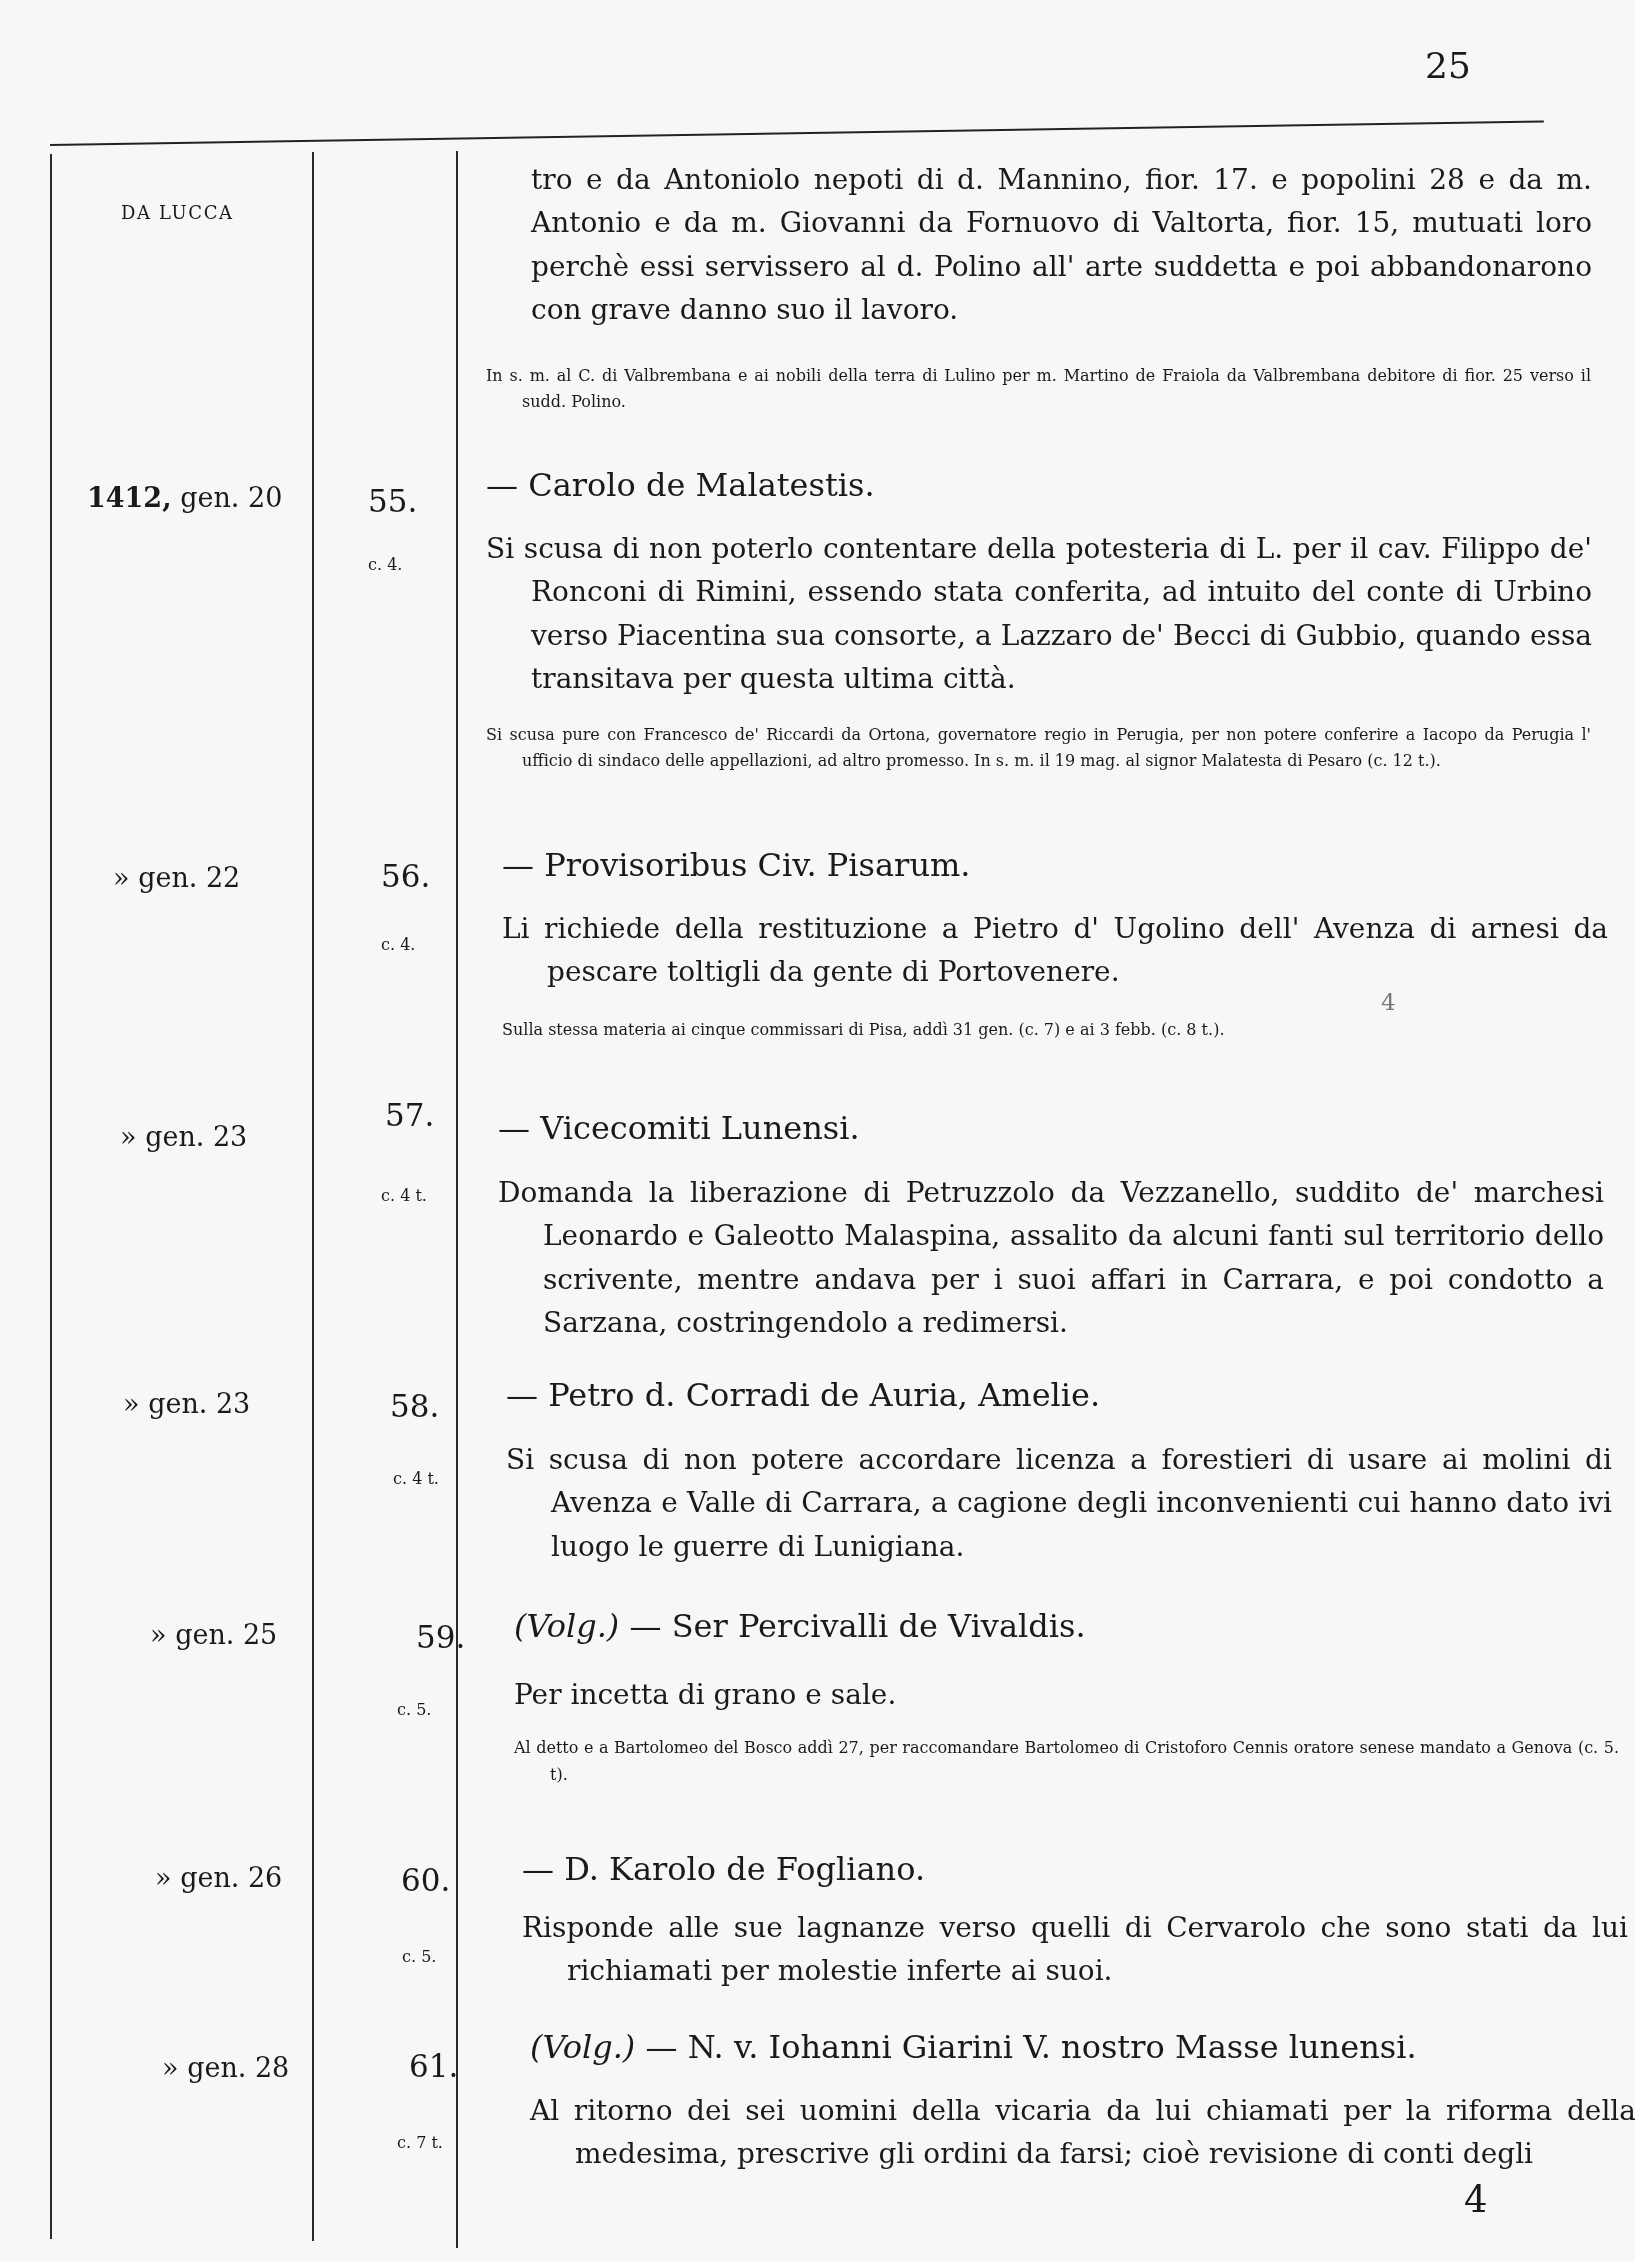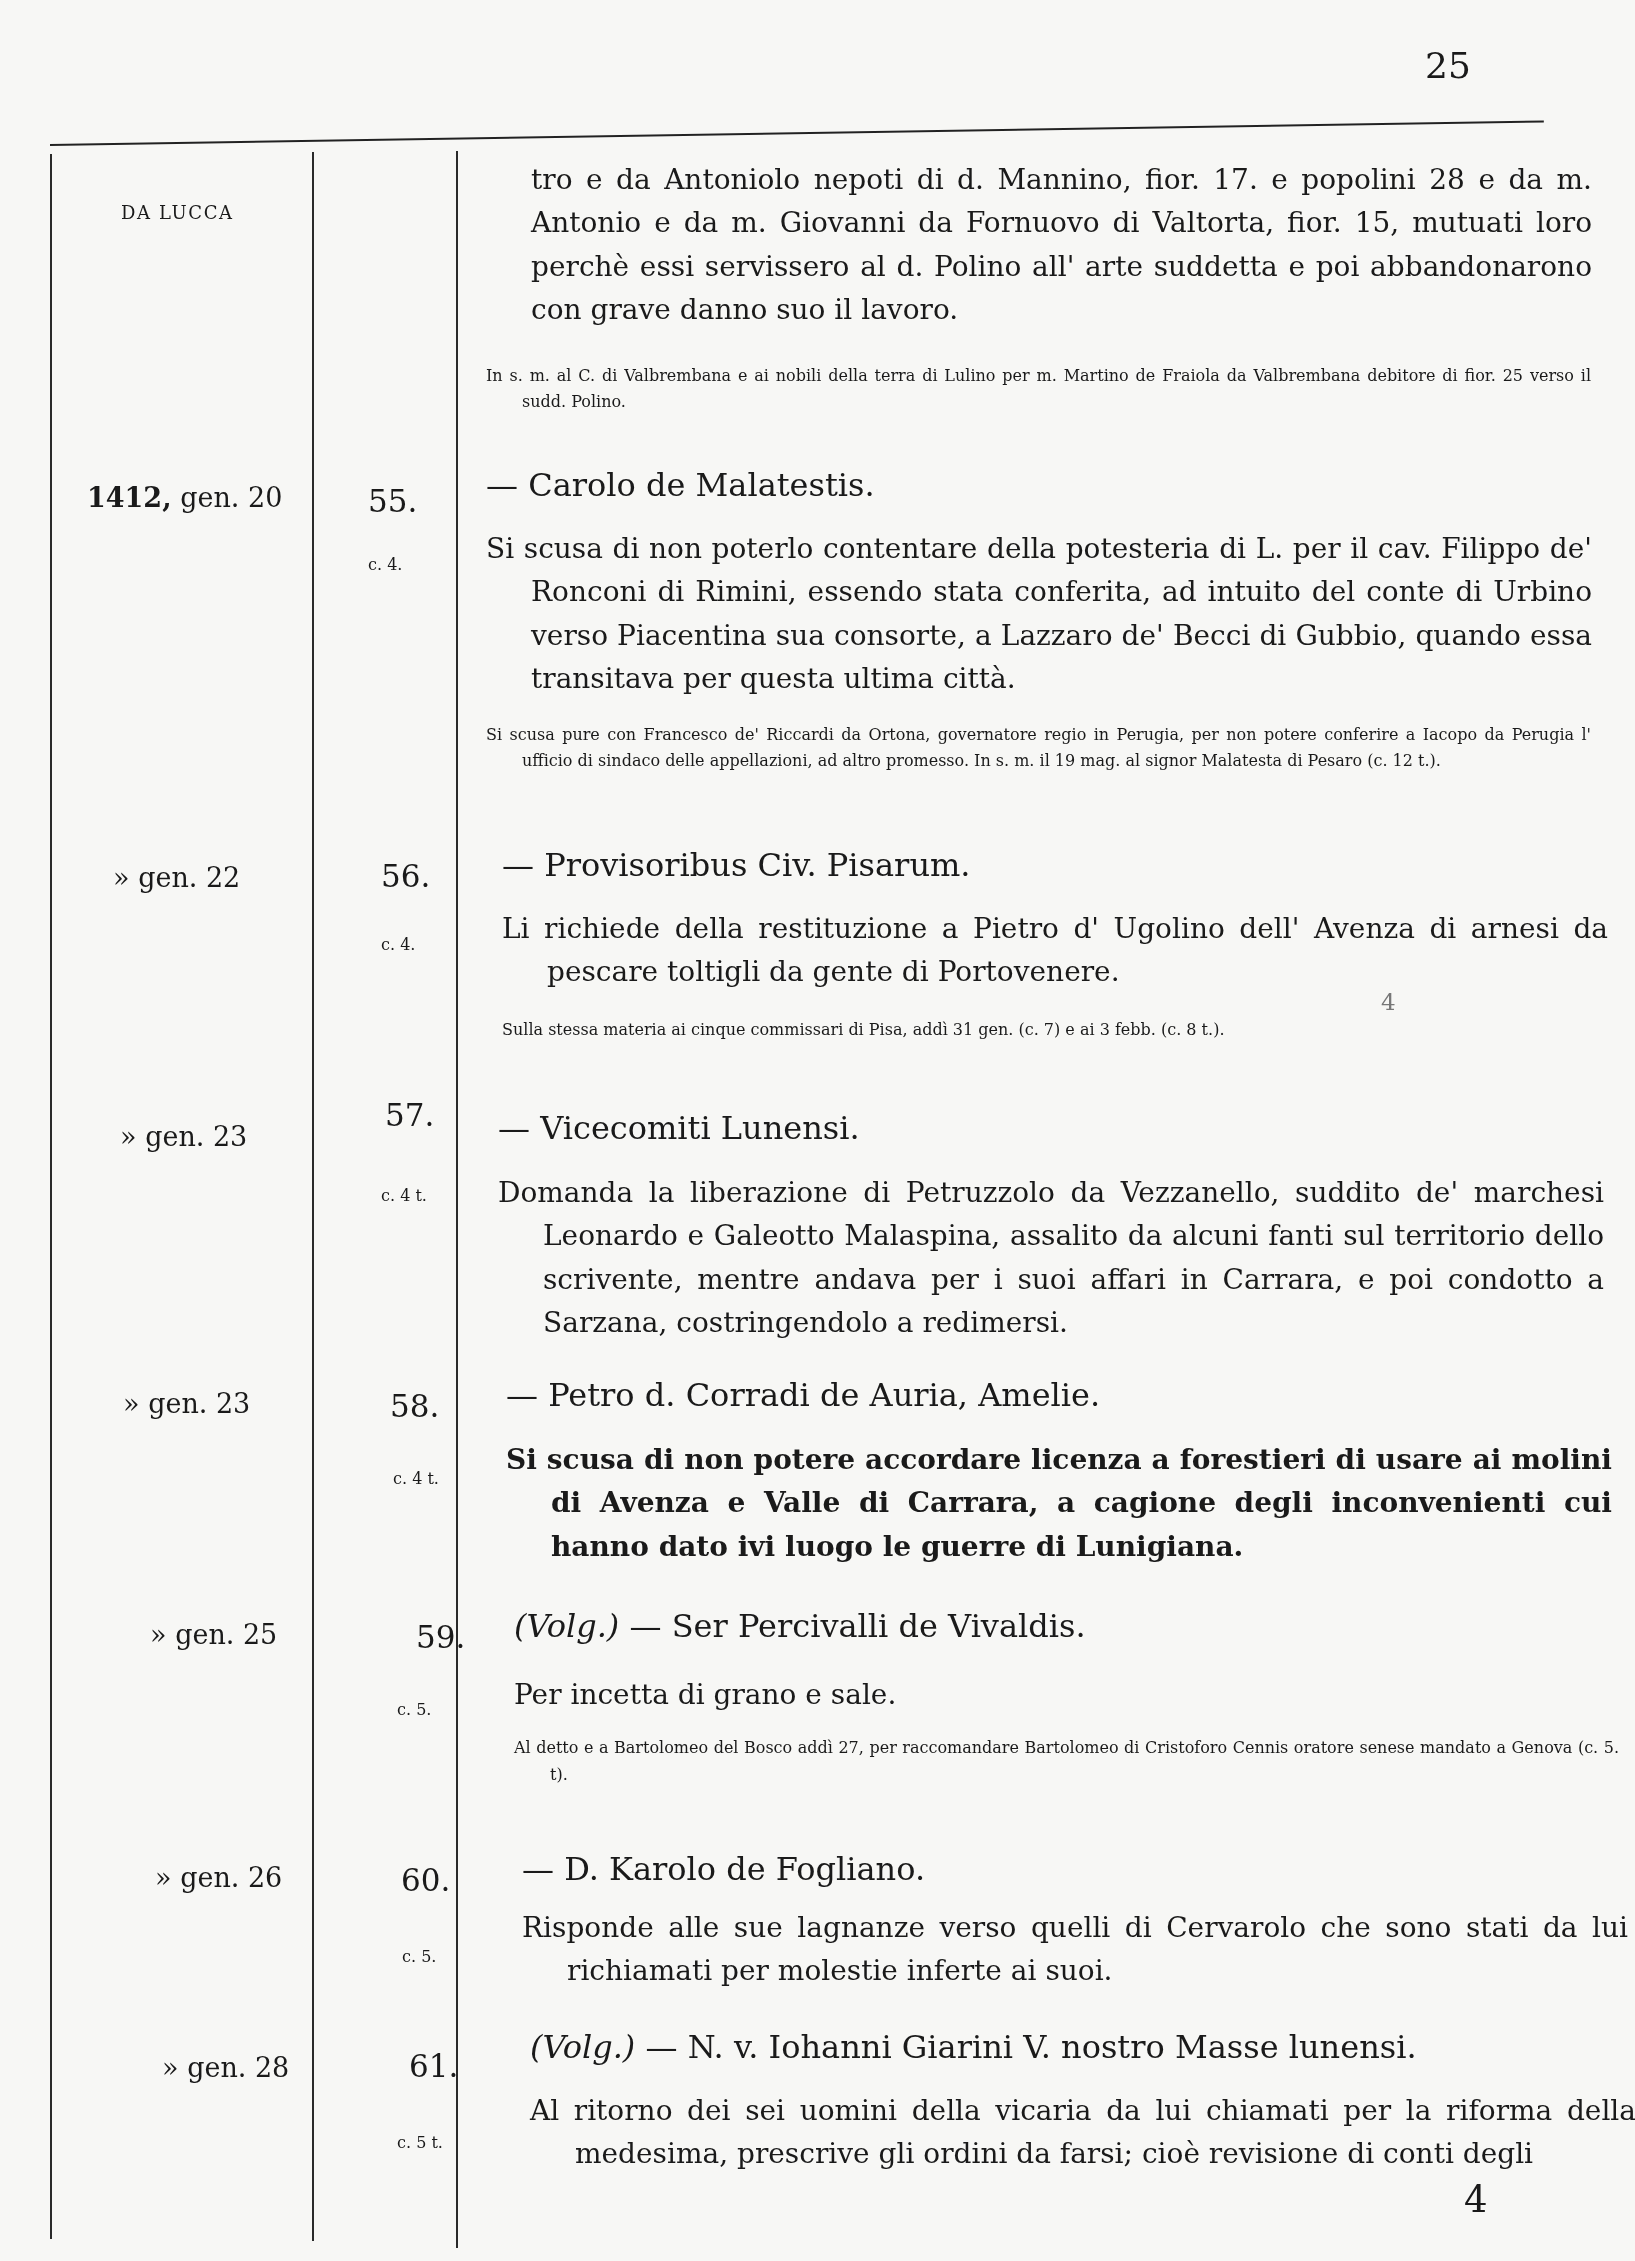--- a/index.html
+++ b/index.html
@@ -68,21 +68,21 @@
 <div class="entry-body" style="top:1109px;left:498px;">
   <div class="hdr"><i></i><span>— Vicecomiti Lunensi.</span></div>
   <div class="body-text para" style="margin-top:24px;">Domanda la liberazione di Petruzzolo da Vezzanello, suddito de' marchesi Leonardo e Galeotto Malaspina, assalito da alcuni fanti sul territorio dello scrivente, mentre andava per i suoi affari in Carrara, e poi condotto a Sarzana, costringendolo a redimersi.</div>
 </div>
 
 <div class="abs date" style="left:123px;top:1388px;"><span>»</span> <span>gen. 23</span></div>
 <div class="abs num" style="left:390px;top:1388px;">58.</div>
 <div class="abs carta" style="left:393px;top:1469px;">c. 4 t.</div>
 <div class="entry-body" style="top:1376px;left:506px;">
   <div class="hdr"><i></i><span>— Petro d. Corradi de Auria, Amelie.</span></div>
-  <div class="body-text para" style="margin-top:24px;font-weight:bold;">Si scusa di non potere accordare licenza a forestieri di usare ai molini di Avenza e Valle di Carrara, a cagione degli inconvenienti cui hanno dato ivi luogo le guerre di Lunigiana.</div>
+  <div class="body-text para" style="margin-top:24px;">Si scusa di non potere accordare licenza a forestieri di usare ai molini di Avenza e Valle di Carrara, a cagione degli inconvenienti cui hanno dato ivi luogo le guerre di Lunigiana.</div>
 </div>
 
 <div class="abs date" style="left:150px;top:1619px;"><span>»</span> <span>gen. 25</span></div>
 <div class="abs num" style="left:416px;top:1619px;">59.</div>
 <div class="abs carta" style="left:397px;top:1700px;">c. 5.</div>
 <div class="entry-body" style="top:1607px;left:514px;">
   <div class="hdr"><i>(Volg.)</i><span> — Ser Percivalli de Vivaldis.</span></div>
   <div class="body-text para" style="margin-top:27.5px;">Per incetta di grano e sale.</div>
   <div class="note" style="margin-top:19.4px;">Al detto e a Bartolomeo del Bosco addì 27, per raccomandare Bartolomeo di Cristoforo Cennis oratore senese mandato a Genova (c. 5. t).</div>
 </div>
@@ -90,20 +90,20 @@
 <div class="abs date" style="left:155px;top:1862px;"><span>»</span> <span>gen. 26</span></div>
 <div class="abs num" style="left:401px;top:1862px;">60.</div>
 <div class="abs carta" style="left:402px;top:1947px;">c. 5.</div>
 <div class="entry-body" style="top:1850px;left:522px;">
   <div class="hdr"><i></i><span>— D. Karolo de Fogliano.</span></div>
   <div class="body-text para" style="margin-top:18px;">Risponde alle sue lagnanze verso quelli di Cervarolo che sono stati da lui richiamati per molestie inferte ai suoi.</div>
 </div>
 
 <div class="abs date" style="left:162px;top:2052px;"><span>»</span> <span>gen. 28</span></div>
 <div class="abs num" style="left:409px;top:2048px;">61.</div>
-<div class="abs carta" style="left:397px;top:2133px;">c. 5 t.</div>
+<div class="abs carta" style="left:397px;top:2133px;">c. 7 t.</div>
 <div class="entry-body" style="top:2028px;left:530px;">
   <div class="hdr"><i>(Volg.)</i><span> — N. v. Iohanni Giarini V. nostro Masse lunensi.</span></div>
   <div class="body-text para" style="margin-top:23px;">Al ritorno dei sei uomini della vicaria da lui chiamati per la riforma della medesima, prescrive gli ordini da farsi; cioè revisione di conti degli</div>
 </div>
 
 <div class="abs foot">4</div>
 
 
 </body></html>

